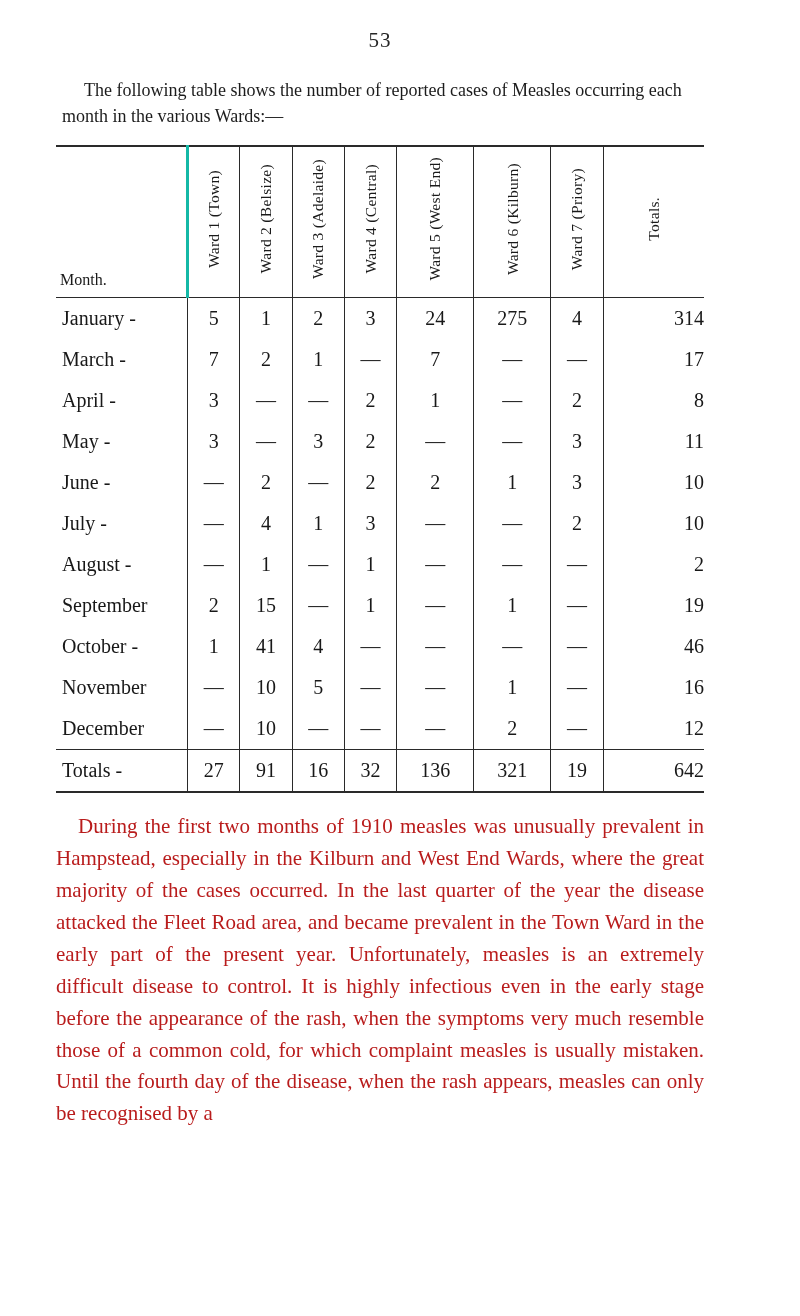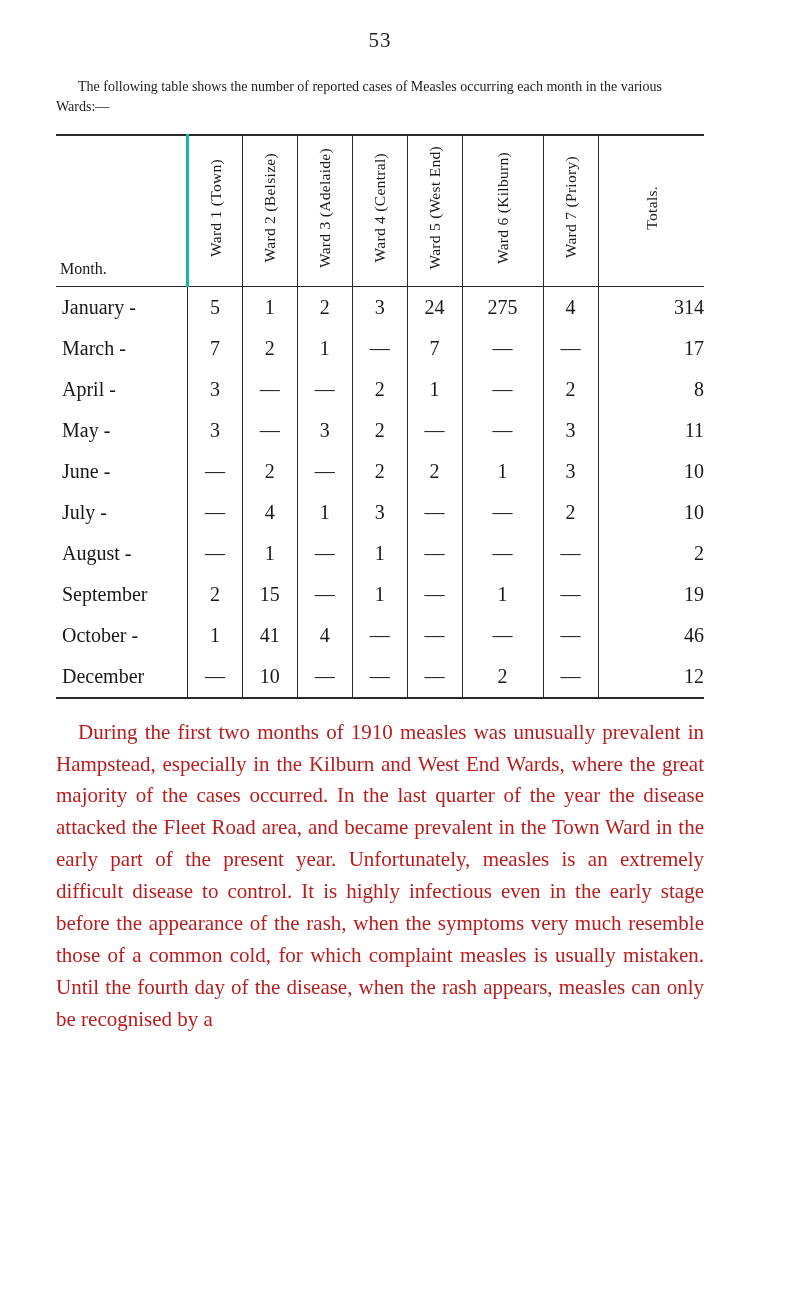--- a/index.html
+++ b/index.html
@@ -23,24 +23,24 @@
     position: relative;
   }
   .page-number {
     text-align: center;
     font-size: 21px;
     letter-spacing: 1px;
     margin: 0 0 24px 0;
     color: #262626;
   }
   .intro {
-    font-size: 14px;
+    font-size: 18px;
     line-height: 1.45;
     text-indent: 22px;
-    margin: 0 0 16px 0;
+    margin: 0 0 16px 6px;
     color: #1c1c1c;
   }
   table.measles {
     width: 100%;
     border-collapse: collapse;
     font-size: 19px;
   }
   table.measles thead th {
     font-weight: normal;
     vertical-align: bottom;
@@ -302,31 +302,53 @@
         <td>1</td>
         <td>41</td>
         <td>4</td>
         <td>—</td>
         <td>—</td>
         <td>—</td>
         <td>—</td>
         <td class="totals-cell">46</td>
       </tr>
       <tr>
+        <td class="month-cell">November</td>
+        <td>—</td>
+        <td>10</td>
+        <td>5</td>
+        <td>—</td>
+        <td>—</td>
+        <td>1</td>
+        <td>—</td>
+        <td class="totals-cell">16</td>
+      </tr>
+      <tr>
         <td class="month-cell">December</td>
         <td>—</td>
         <td>10</td>
         <td>—</td>
         <td>—</td>
         <td>—</td>
         <td>2</td>
         <td>—</td>
         <td class="totals-cell">12</td>
       </tr>
 
+      <tr class="totals-row">
+        <td class="month-cell">Totals -</td>
+        <td>27</td>
+        <td>91</td>
+        <td>16</td>
+        <td>32</td>
+        <td>136</td>
+        <td>321</td>
+        <td>19</td>
+        <td class="totals-cell">642</td>
+      </tr>
     </tbody>
   </table>
 
   <div class="table-bottom-rule"></div>
 
   <p class="body-text">During the first two months of 1910 measles was unusually prevalent in Hampstead, especially in the Kilburn and West End Wards, where the great majority of the cases occurred. In the last quarter of the year the disease attacked the Fleet Road area, and became prevalent in the Town Ward in the early part of the present year. Unfortunately, measles is an extremely difficult disease to control. It is highly infectious even in the early stage before the appearance of the rash, when the symptoms very much resemble those of a common cold, for which complaint measles is usually mistaken. Until the fourth day of the disease, when the rash appears, measles can only be recognised by a</p>
 
 </div>
 
 </body></html>

